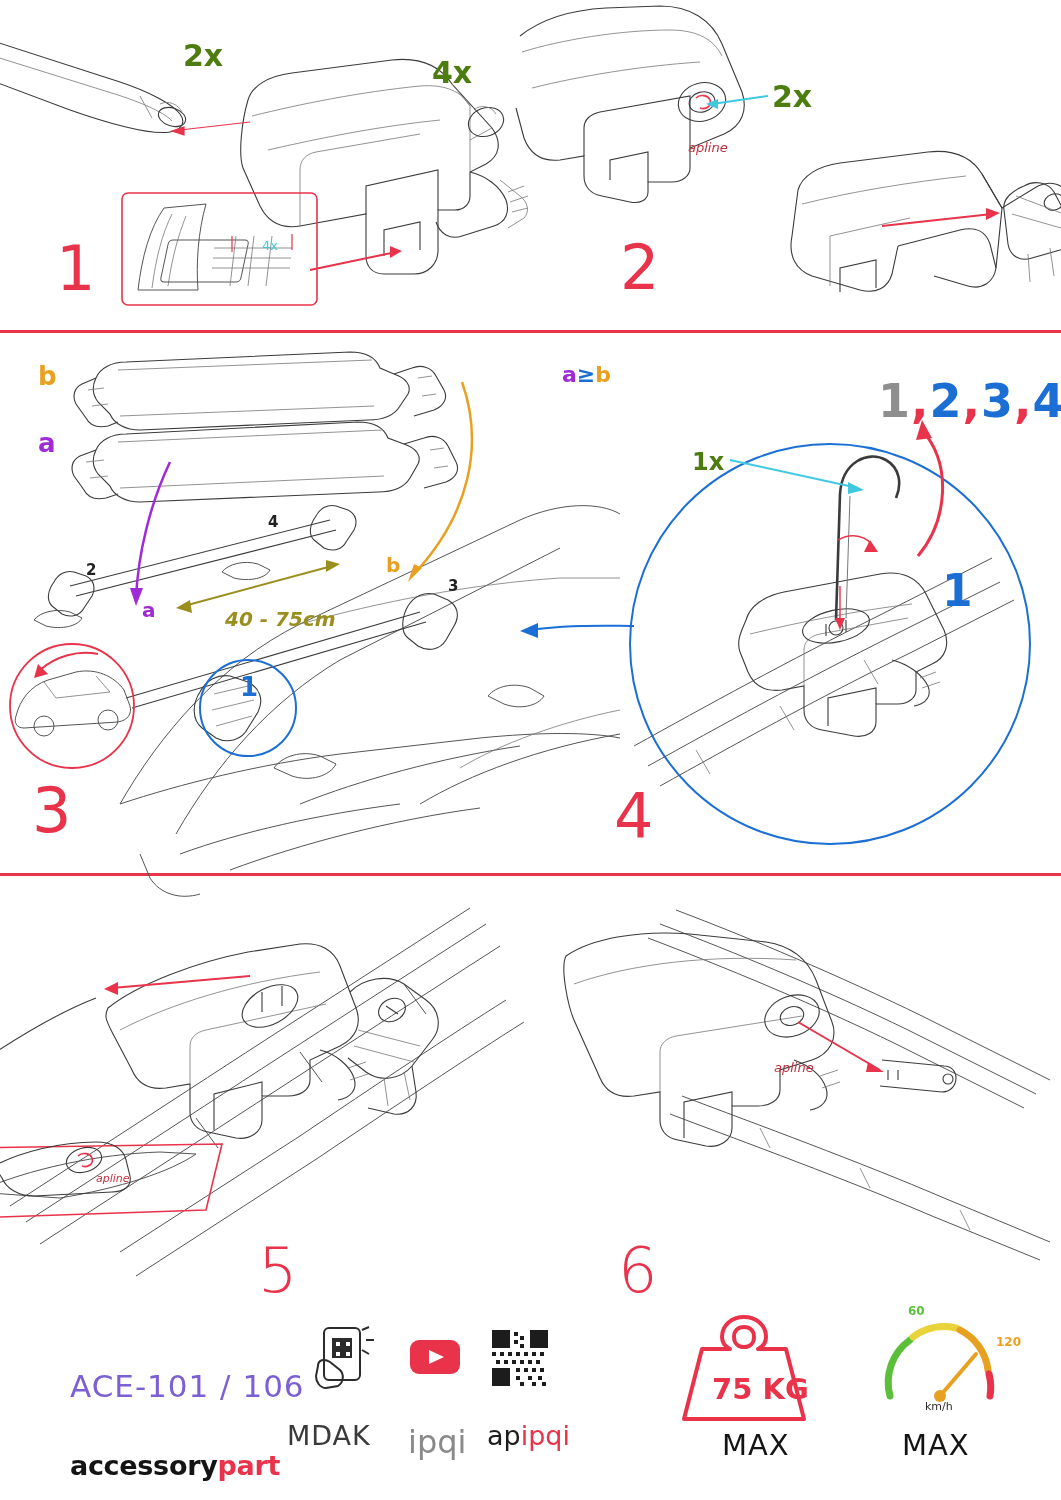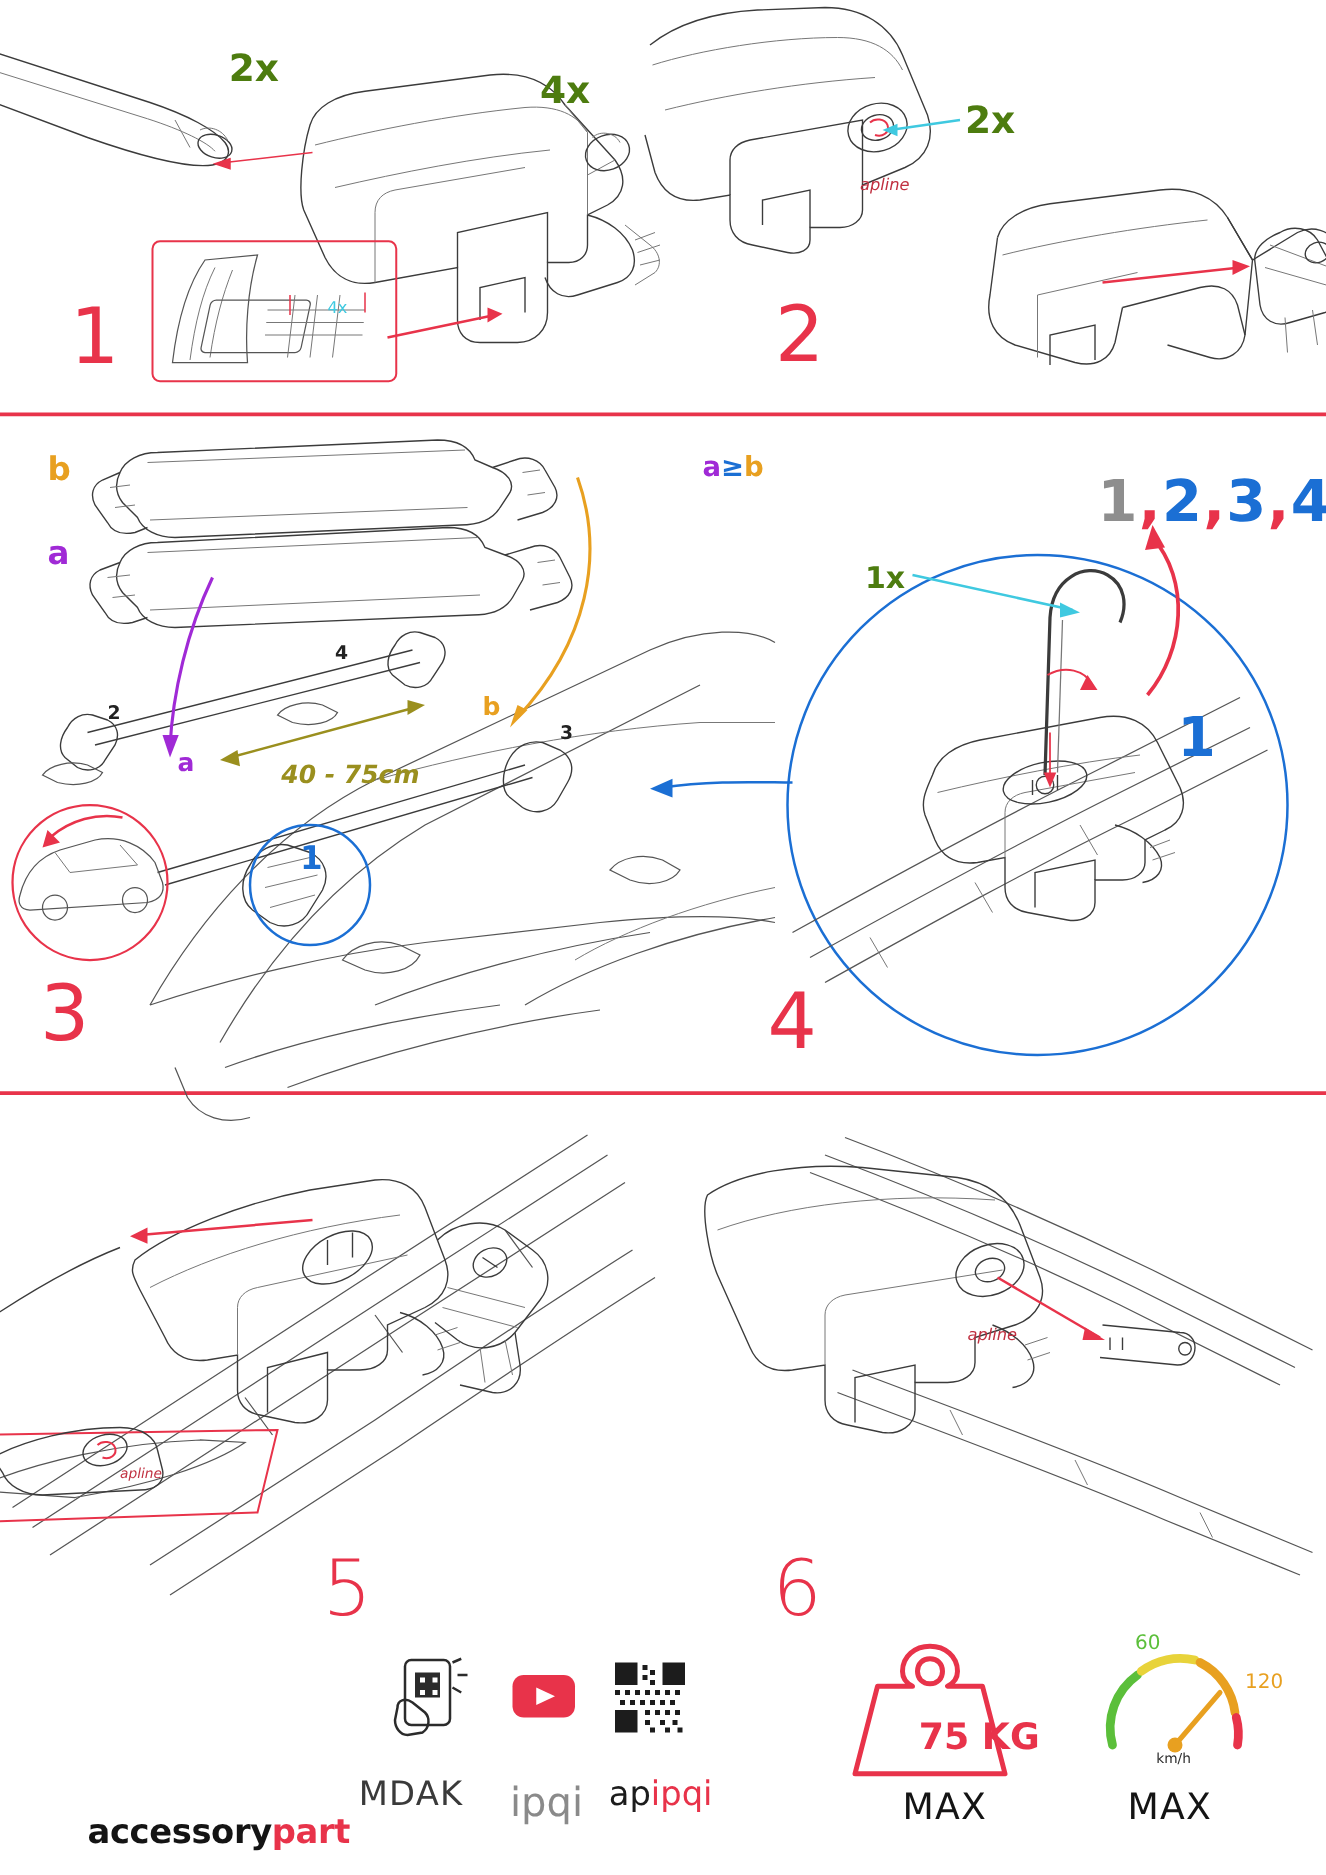--- a/index.html
+++ b/index.html
@@ -156,31 +156,30 @@
     font-size: 29px;
     color: #141414;
     font-weight: 400;
     letter-spacing: 1px;
   }
   .weight-text {
     position: absolute;
     color: #e8334a;
     font-size: 29px;
     font-weight: 700;
-    margin-left: 23px;
   }
   .kmh {
     position: absolute;
     font-size: 11px;
     color: #2b2b2b;
   }
   .gauge-num {
     position: absolute;
-    font-size: 16px;
-    font-weight: 400;
+    font-size: 12px;
+    font-weight: 700;
   }
   .gauge-num.low { color: #5bbf3a; }
   .gauge-num.high { color: #e8a020; }
 
   svg { overflow: visible; }
   .ln   { fill: none; stroke: #3b3b3b; stroke-width: 1.1; }
   .ln2  { fill: none; stroke: #555; stroke-width: 1; }
   .lnl  { fill: none; stroke: #777; stroke-width: 0.8; }
   .arr-red   { stroke: #e8334a; stroke-width: 2; fill: none; }
   .arr-blue  { stroke: #1b6fd4; stroke-width: 2; fill: none; }
@@ -485,20 +484,21 @@
       <path class="ln" d="M352,180 L414,186 C422,186 426,192 426,198 C426,206 420,212 412,212 L350,206"></path>
       <circle class="ln" cx="418" cy="199" r="5" fill="#fff"></circle>
       <path class="ln" d="M358,190 L358,200 M368,190 L368,200"></path>
     </g>
     <path class="arr-red" d="M268,142 L350,190"></path>
     <path style="fill:#e8334a" d="M338,182 L354,192 L336,192 Z"></path>
   </svg>
 
   <div class="step-num lite" style="left:618px; top:1240px;">6</div>
 
+  <div class="model-code">ACE-101 / 106</div>
 
   <div class="brand-accessory">
     <span class="dark">accessory</span><span class="red">part</span>
   </div>
   <div class="brand-mdak">MDAK</div>
   <div class="brand-ipqi">ipqi</div>
   <div class="brand-apline">
     <span class="dark">ap</span><span class="red">ipqi</span>
   </div>
 

